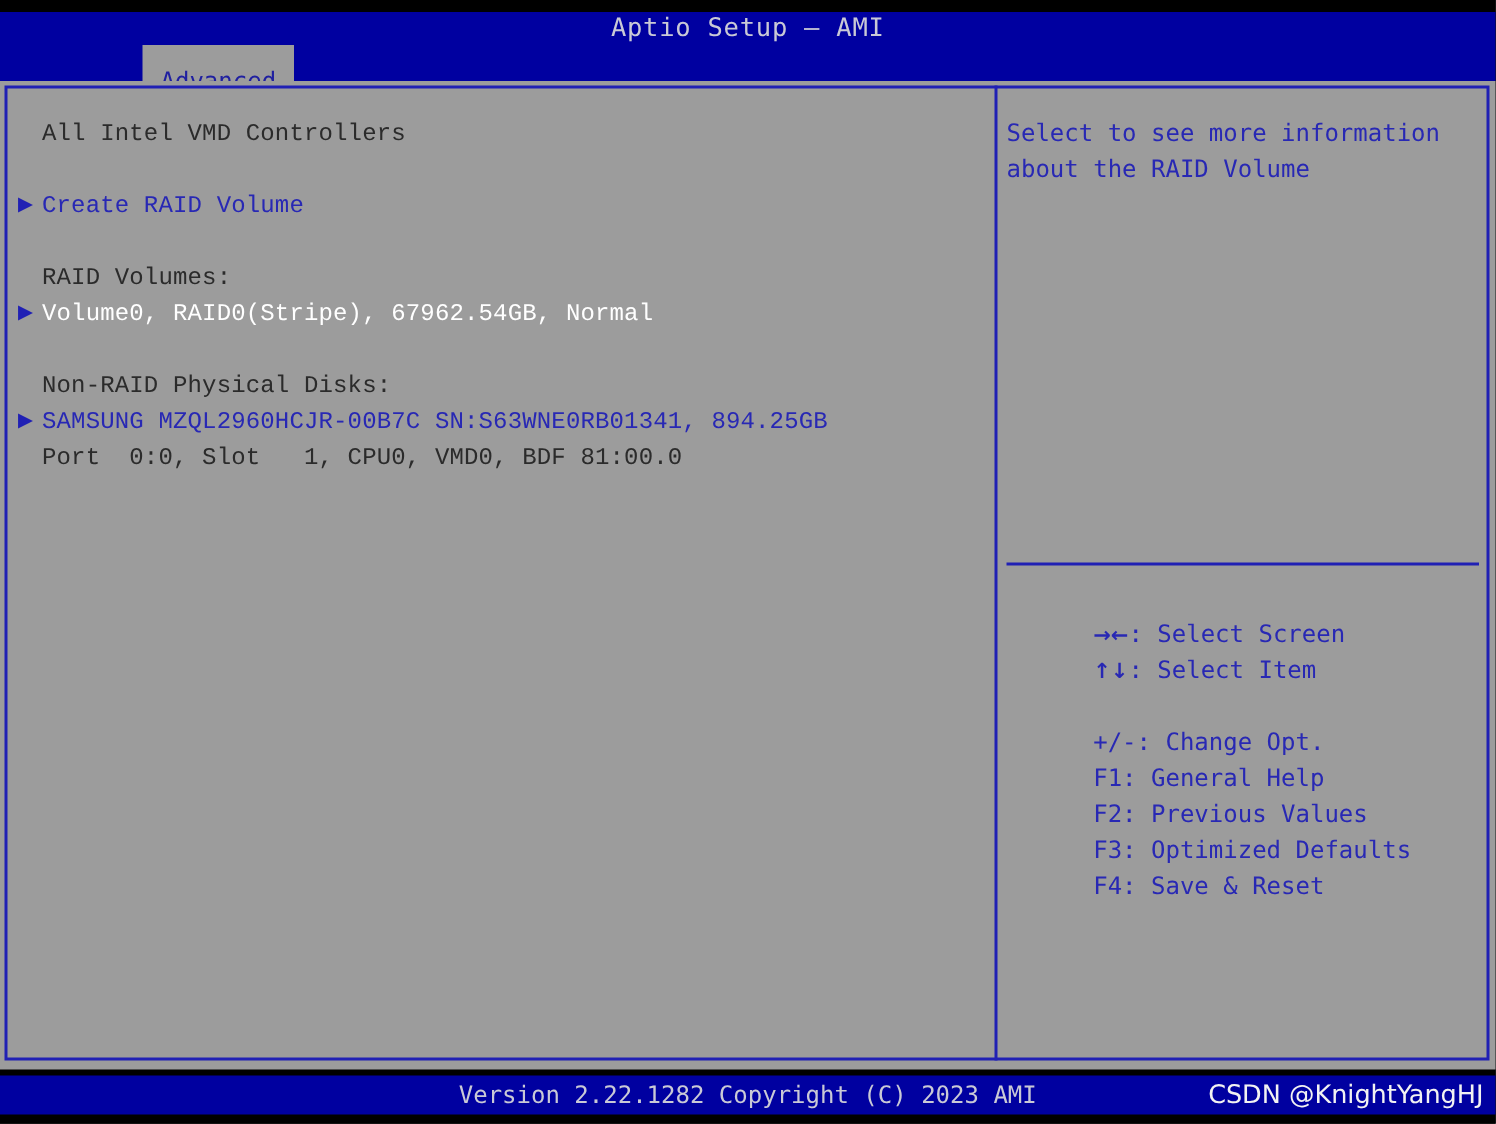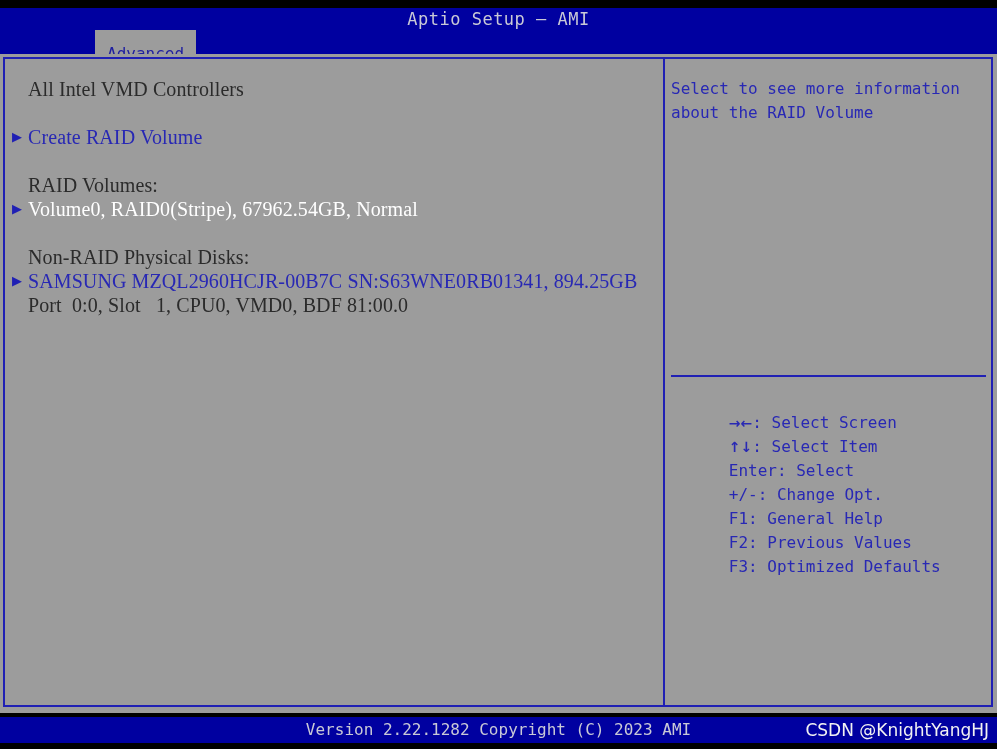--- a/index.html
+++ b/index.html
@@ -107,23 +107,23 @@
     top: 59px;
     width: 655px;
     height: 646px;
     overflow: hidden;
   }
   .lp-line {
     position: absolute;
     left: 0;
     height: 24px;
     line-height: 24px;
-    font-size: 20px;
-    white-space: pre;
-    font-family: Liberation Serif, serif;
+    font-size: 16px;
+    white-space: pre;
+    font-family: Liberation Mono, monospace;
     letter-spacing: 0.1px;
     text-align: right;
   }
   .lp-bullet {
     position: absolute;
     left: 6px;
     width: 14px;
     height: 24px;
     line-height: 24px;
     font-size: 13px;
@@ -246,34 +246,34 @@
     <div class="rp-line" style="top:42px;">about the RAID Volume</div>
 
     <div class="rp-hr"></div>
 
     <div class="rp-line" style="top:328px;">
       <span class="arrow-glyph">→←</span><span>: Select Screen</span>
     </div>
     <div class="rp-line" style="top:352px;">
       <span class="arrow-glyph">↑↓</span><span>: Select Item</span>
     </div>
-    <div class="rp-line" style="top:376px;">
-      <span>Enter</span><span>: Select</span>
-    </div>
     <div class="rp-line" style="top:400px;">
       <span>+/-</span><span>: Change Opt.</span>
     </div>
     <div class="rp-line" style="top:424px;">
       <span>F1</span><span>: General Help</span>
     </div>
     <div class="rp-line" style="top:448px;">
       <span>F2</span><span>: Previous Values</span>
     </div>
     <div class="rp-line" style="top:472px;">
       <span>F3</span><span>: Optimized Defaults</span>
+    </div>
+    <div class="rp-line" style="top:496px;">
+      <span>F4</span><span>: Save &amp; Reset</span>
     </div>
 
   </div>
 
   <div class="footer-band"></div>
   <div class="footer-version">Version 2.22.1282 Copyright (C) 2023 AMI</div>
   <div class="footer-watermark">CSDN @KnightYangHJ</div>
 
 </div>
 

